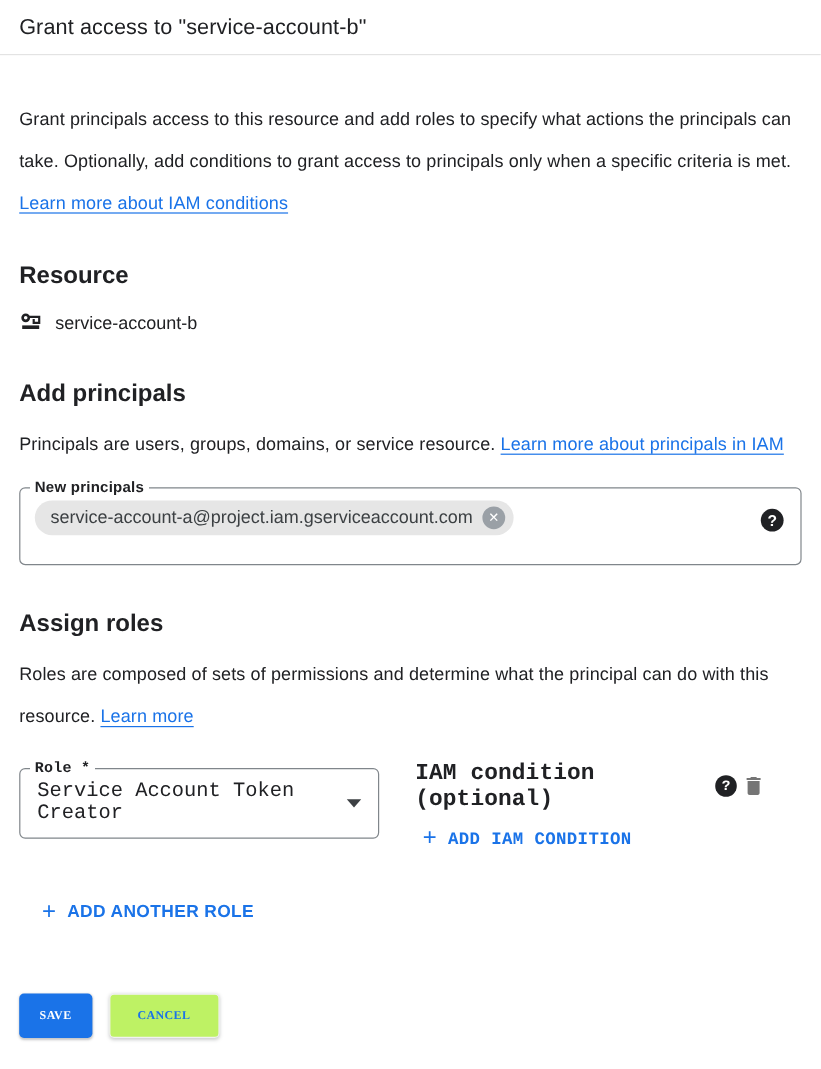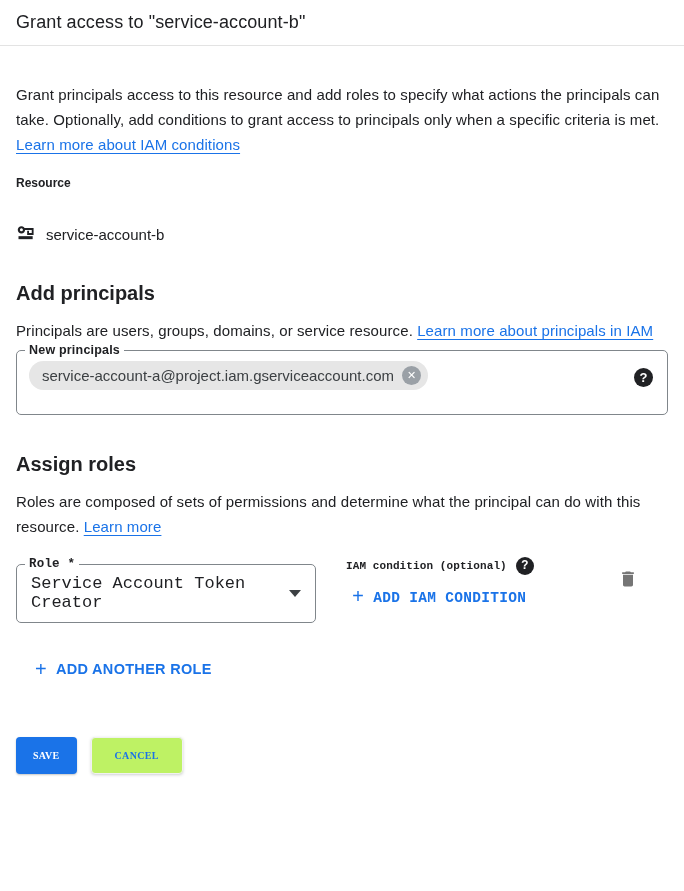--- a/index.html
+++ b/index.html
@@ -17,59 +17,59 @@
   .dlg-header {
     padding: 12px 16px 12px 16px;
     border-bottom: 1px solid #e3e3e3;
   }
   .dlg-title { font-size: 18px; font-weight: 400; color: #202124; letter-spacing: .1px; }
 
   .content { padding: 0 16px; }
 
   p.body-text {
     font-size: 15px;
-    line-height: 25px;
+    line-height: 35px;
     color: #202124;
     letter-spacing: .1px;
   }
   .intro { margin-top: 36px; }
 
   a.glink {
     color: #1a73e8;
     text-decoration: underline;
     text-underline-offset: 3px;
     cursor: pointer;
   }
 
-  .section-sub-heading { font-size: 12px; font-weight: 700; margin-top: 19px; color: #202124; }
+  .section-sub-heading { font-size: 20px; font-weight: 700; margin-top: 32px; color: #202124; }
 
   .resource-row {
     display: flex; align-items: center; gap: 10px;
-    margin-top: 34px; font-size: 15px; color: #202124;
+    margin-top: 17px; font-size: 15px; color: #202124;
   }
   .sa-icon { width: 20px; height: 20px; display: inline-flex; }
 
   .section-heading { font-size: 20px; font-weight: 700; margin-top: 38px; color: #202124; }
   .section-desc { margin-top: 13px; }
 
   
   fieldset.outlined {
     border: 1px solid #80868b;
     border-radius: 5px;
     padding: 0;
   }
   fieldset.outlined legend {
     font-size: 12.5px;
     font-weight: 700;
     color: #202124;
     padding: 0 4px;
     margin-left: 8px;
     letter-spacing: .2px;
   }
-  .principals-field { width: 652px; }
+  .principals-field { margin-top: 11px; width: 652px; }
   .principals-inner {
     display: flex; align-items: flex-start; justify-content: space-between;
     padding: 4px 14px 24px 12px;
   }
   .chip {
     display: inline-flex; align-items: center; gap: 8px;
     background: #e6e6e6;
     border-radius: 16px;
     padding: 5px 7px 5px 13px;
     font-size: 15px; color: #3c4043;
@@ -105,21 +105,21 @@
     border-top: 7px solid #3c4043;
   }
   .role-help {
     margin-top: 9px; margin-left: 2px;
     width: 270px;
     font-size: 14px; line-height: 19.5px; color: #5f6368;
   }
 
   .condition-col { margin-left: 30px; flex: 1; }
   .condition-label-row { display: flex; align-items: center; gap: 9px; }
-  .condition-label { font-size: 11px; font-weight: 700; color: #202124; letter-spacing: .1px; }
+  .condition-label { font-size: 19px; font-weight: 700; color: #202124; letter-spacing: .1px; }
   .condition-label-row .help-circle { margin-top: 0; width: 18px; height: 18px; font-size: 12px; }
 
   .text-button {
     display: inline-flex; align-items: center; gap: 9px;
     background: none; border: none; cursor: pointer;
     color: #1a73e8; font-family: inherit;
     font-size: 14.5px; font-weight: 700; letter-spacing: .3px;
     padding: 6px 8px;
   }
   .plus-glyph { font-size: 20px; font-weight: 400; line-height: 14px; }

